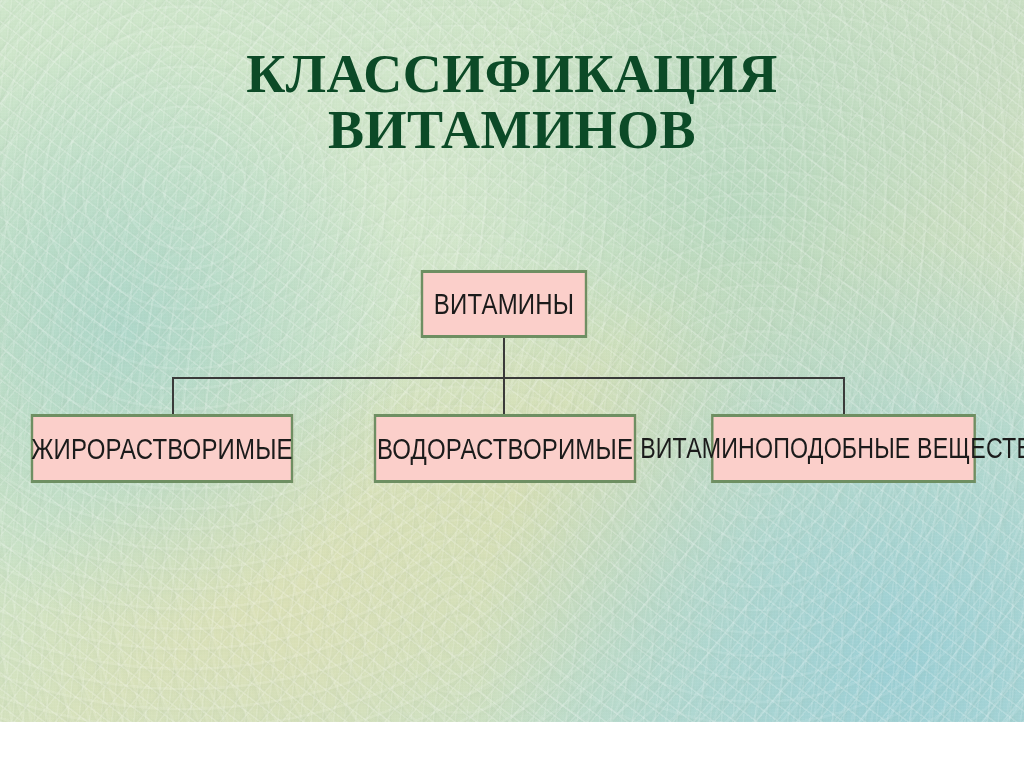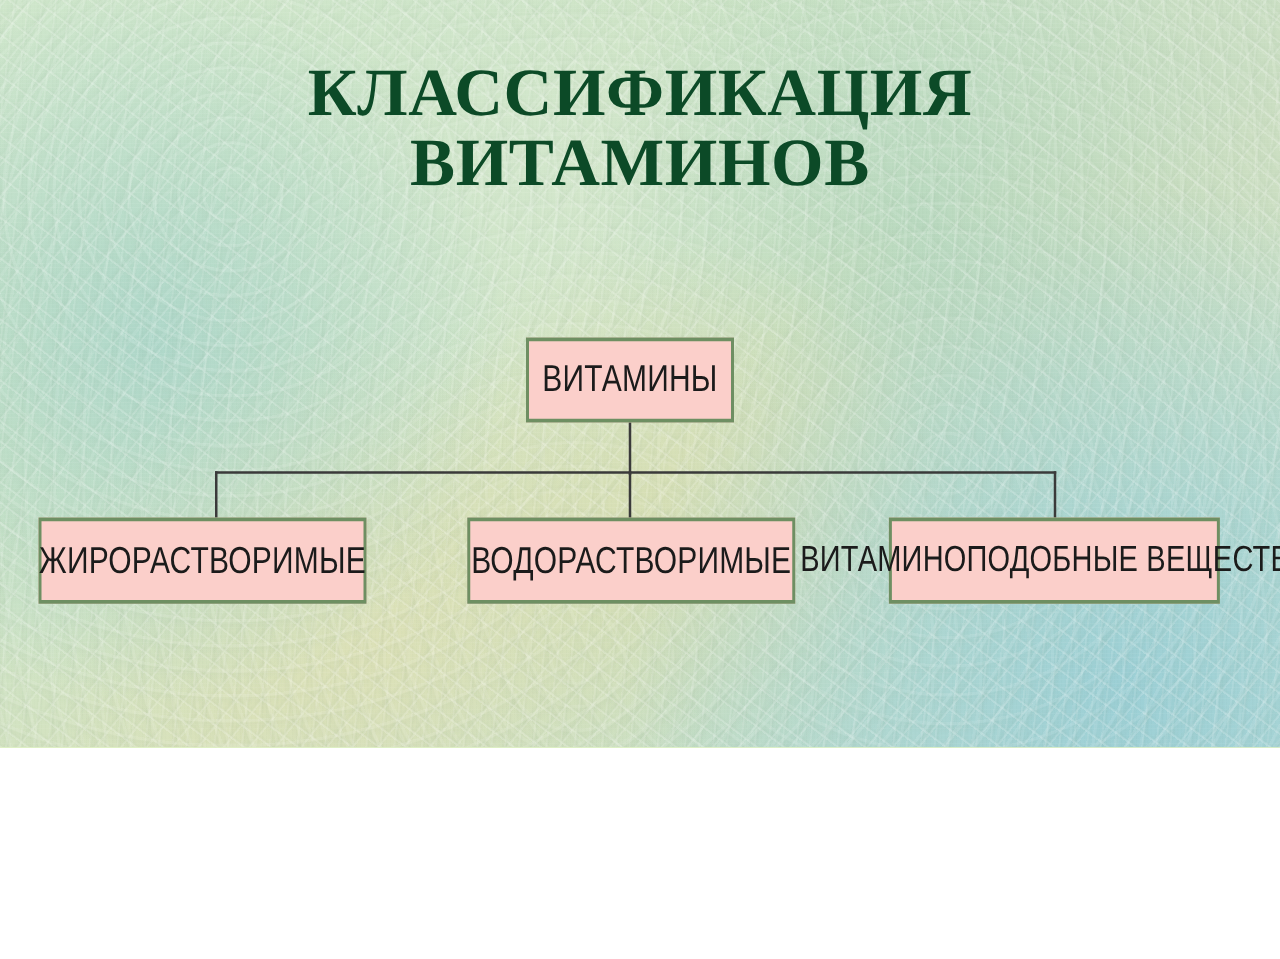--- a/index.html
+++ b/index.html
@@ -4,24 +4,24 @@
 <title>Классификация витаминов</title>
 <style>
   html, body {
     margin: 0;
     padding: 0;
     background: #ffffff;
   }
   #slide {
     position: relative;
     width: 1024px;
-    height: 598px;
+    height: 722px;
     overflow: hidden;
     font-family: "Liberation Sans", sans-serif;
-    background-color: #84cc16;
+    background-color: #c4b5fd;
   }
 
   
   .bg-layer {
     position: absolute;
     inset: 0;
     pointer-events: none;
   }
   .bg-base {
     background:

